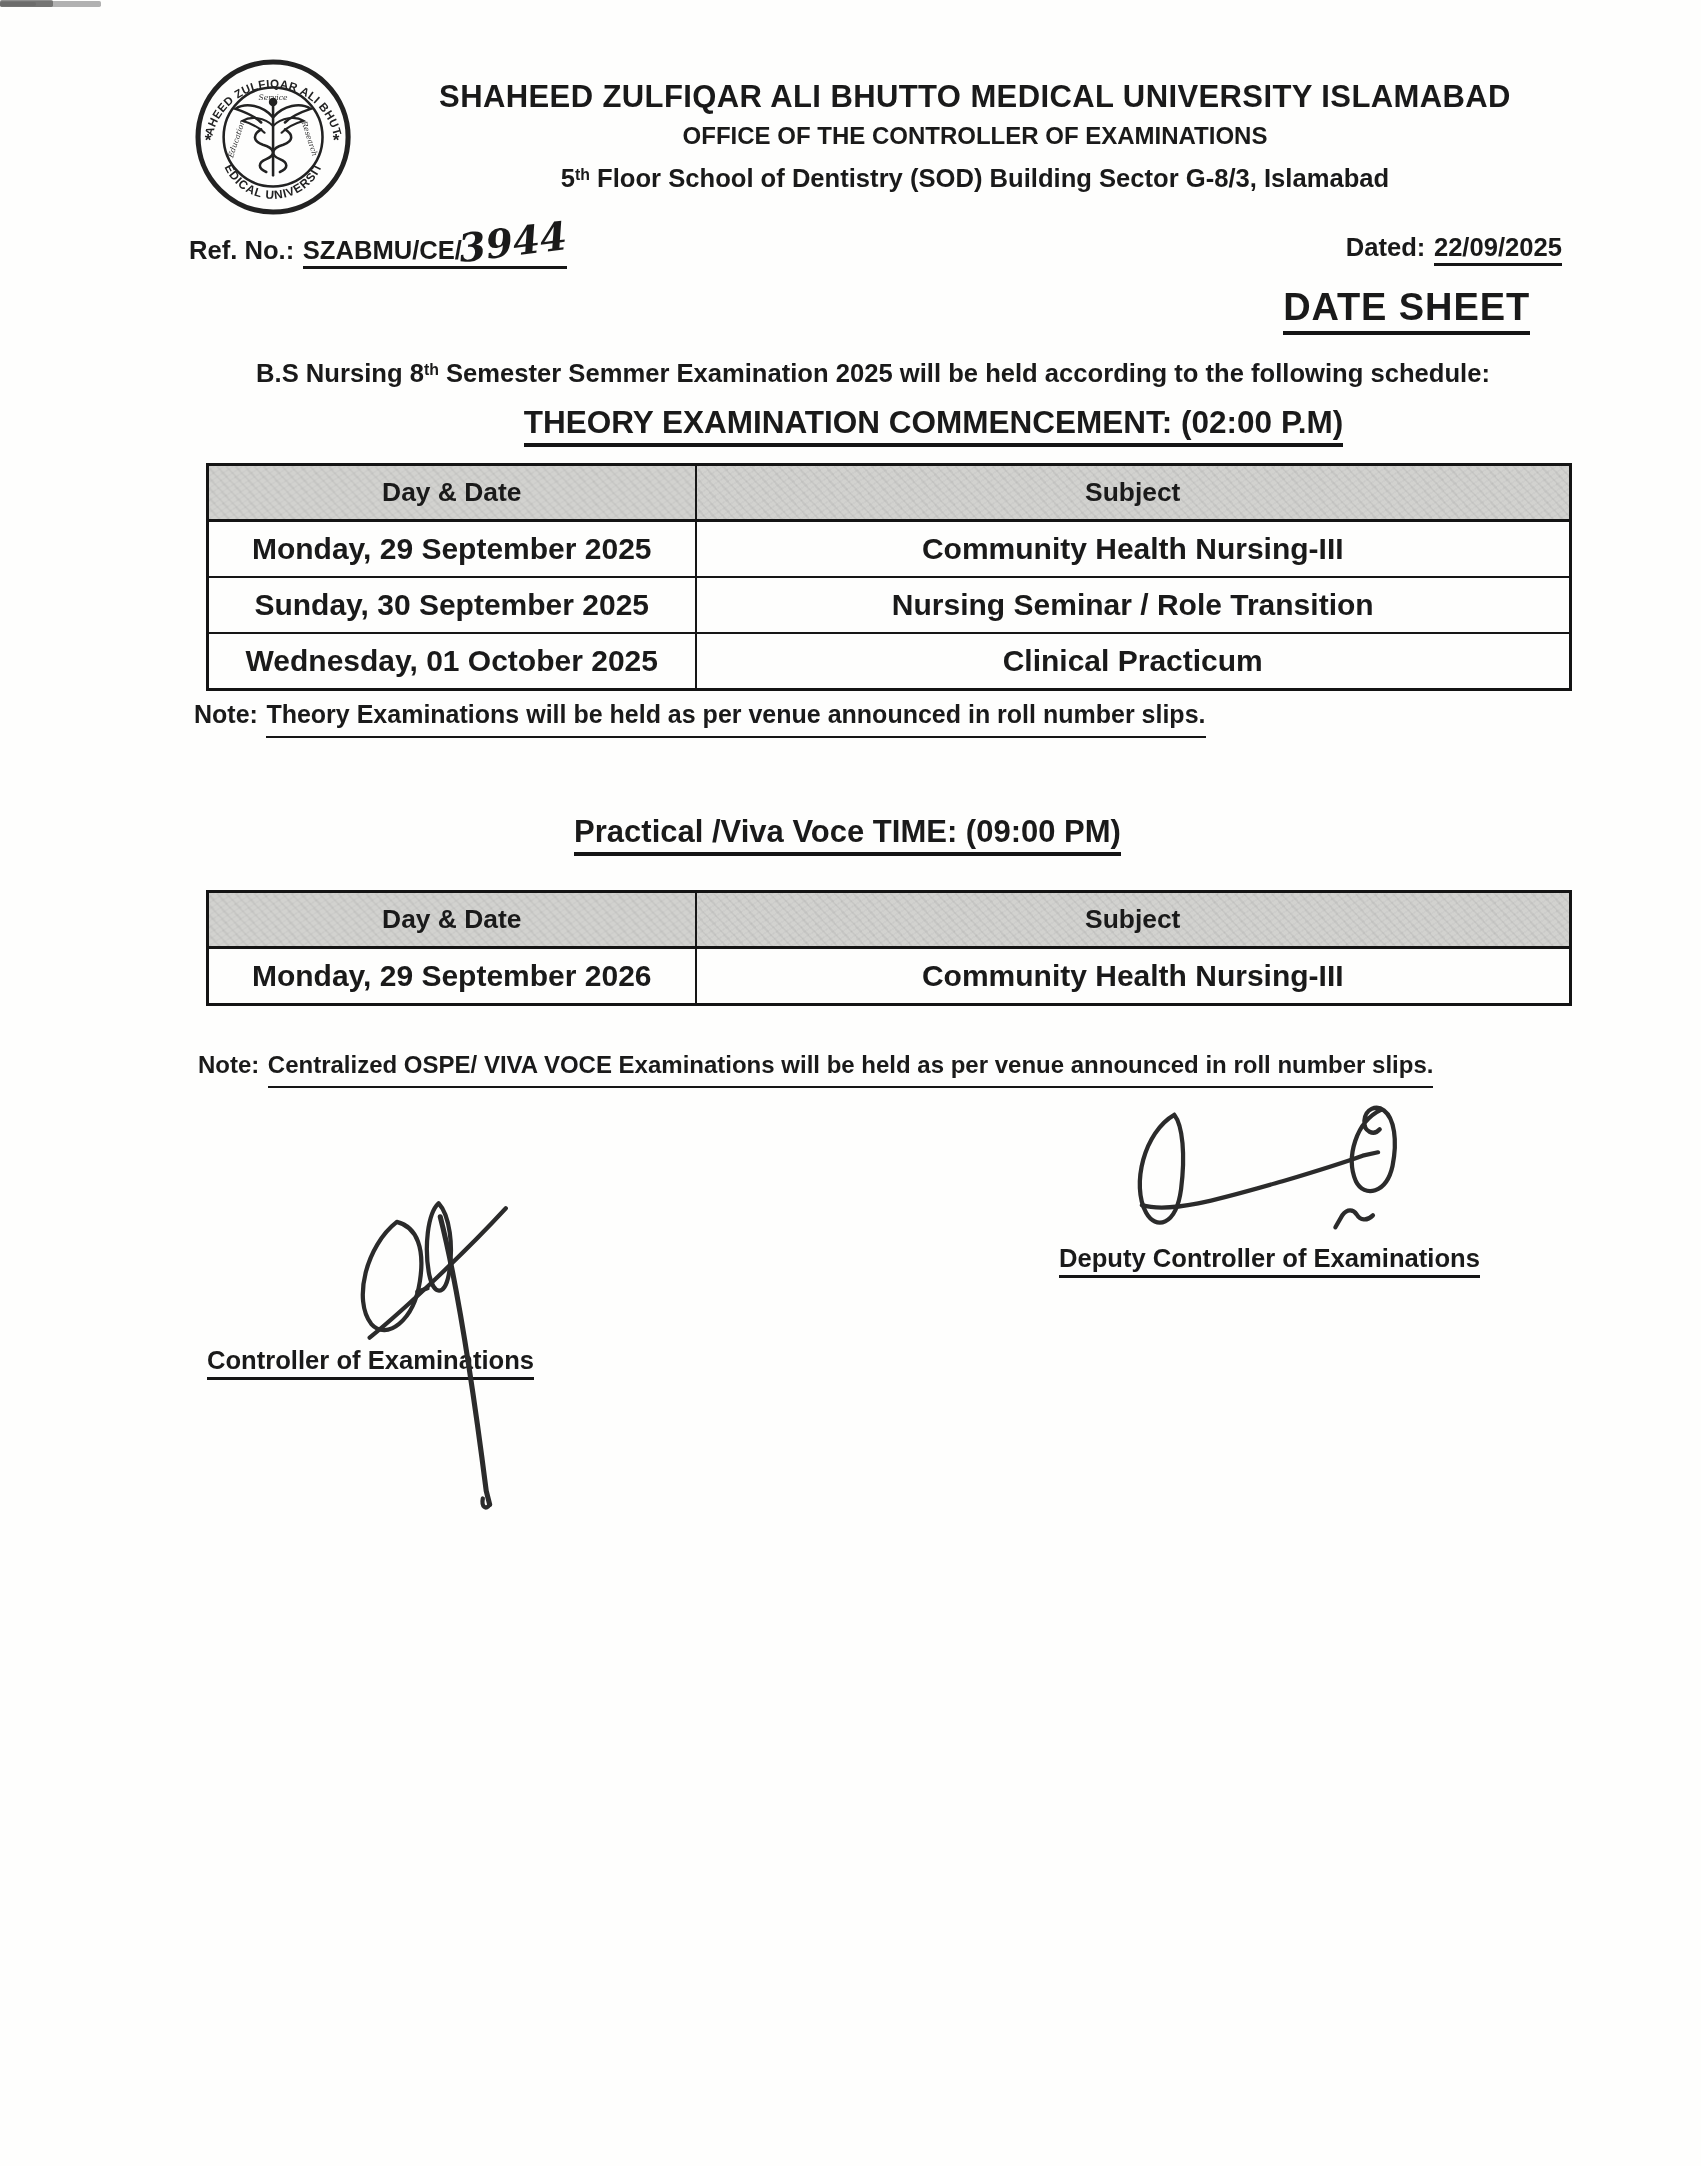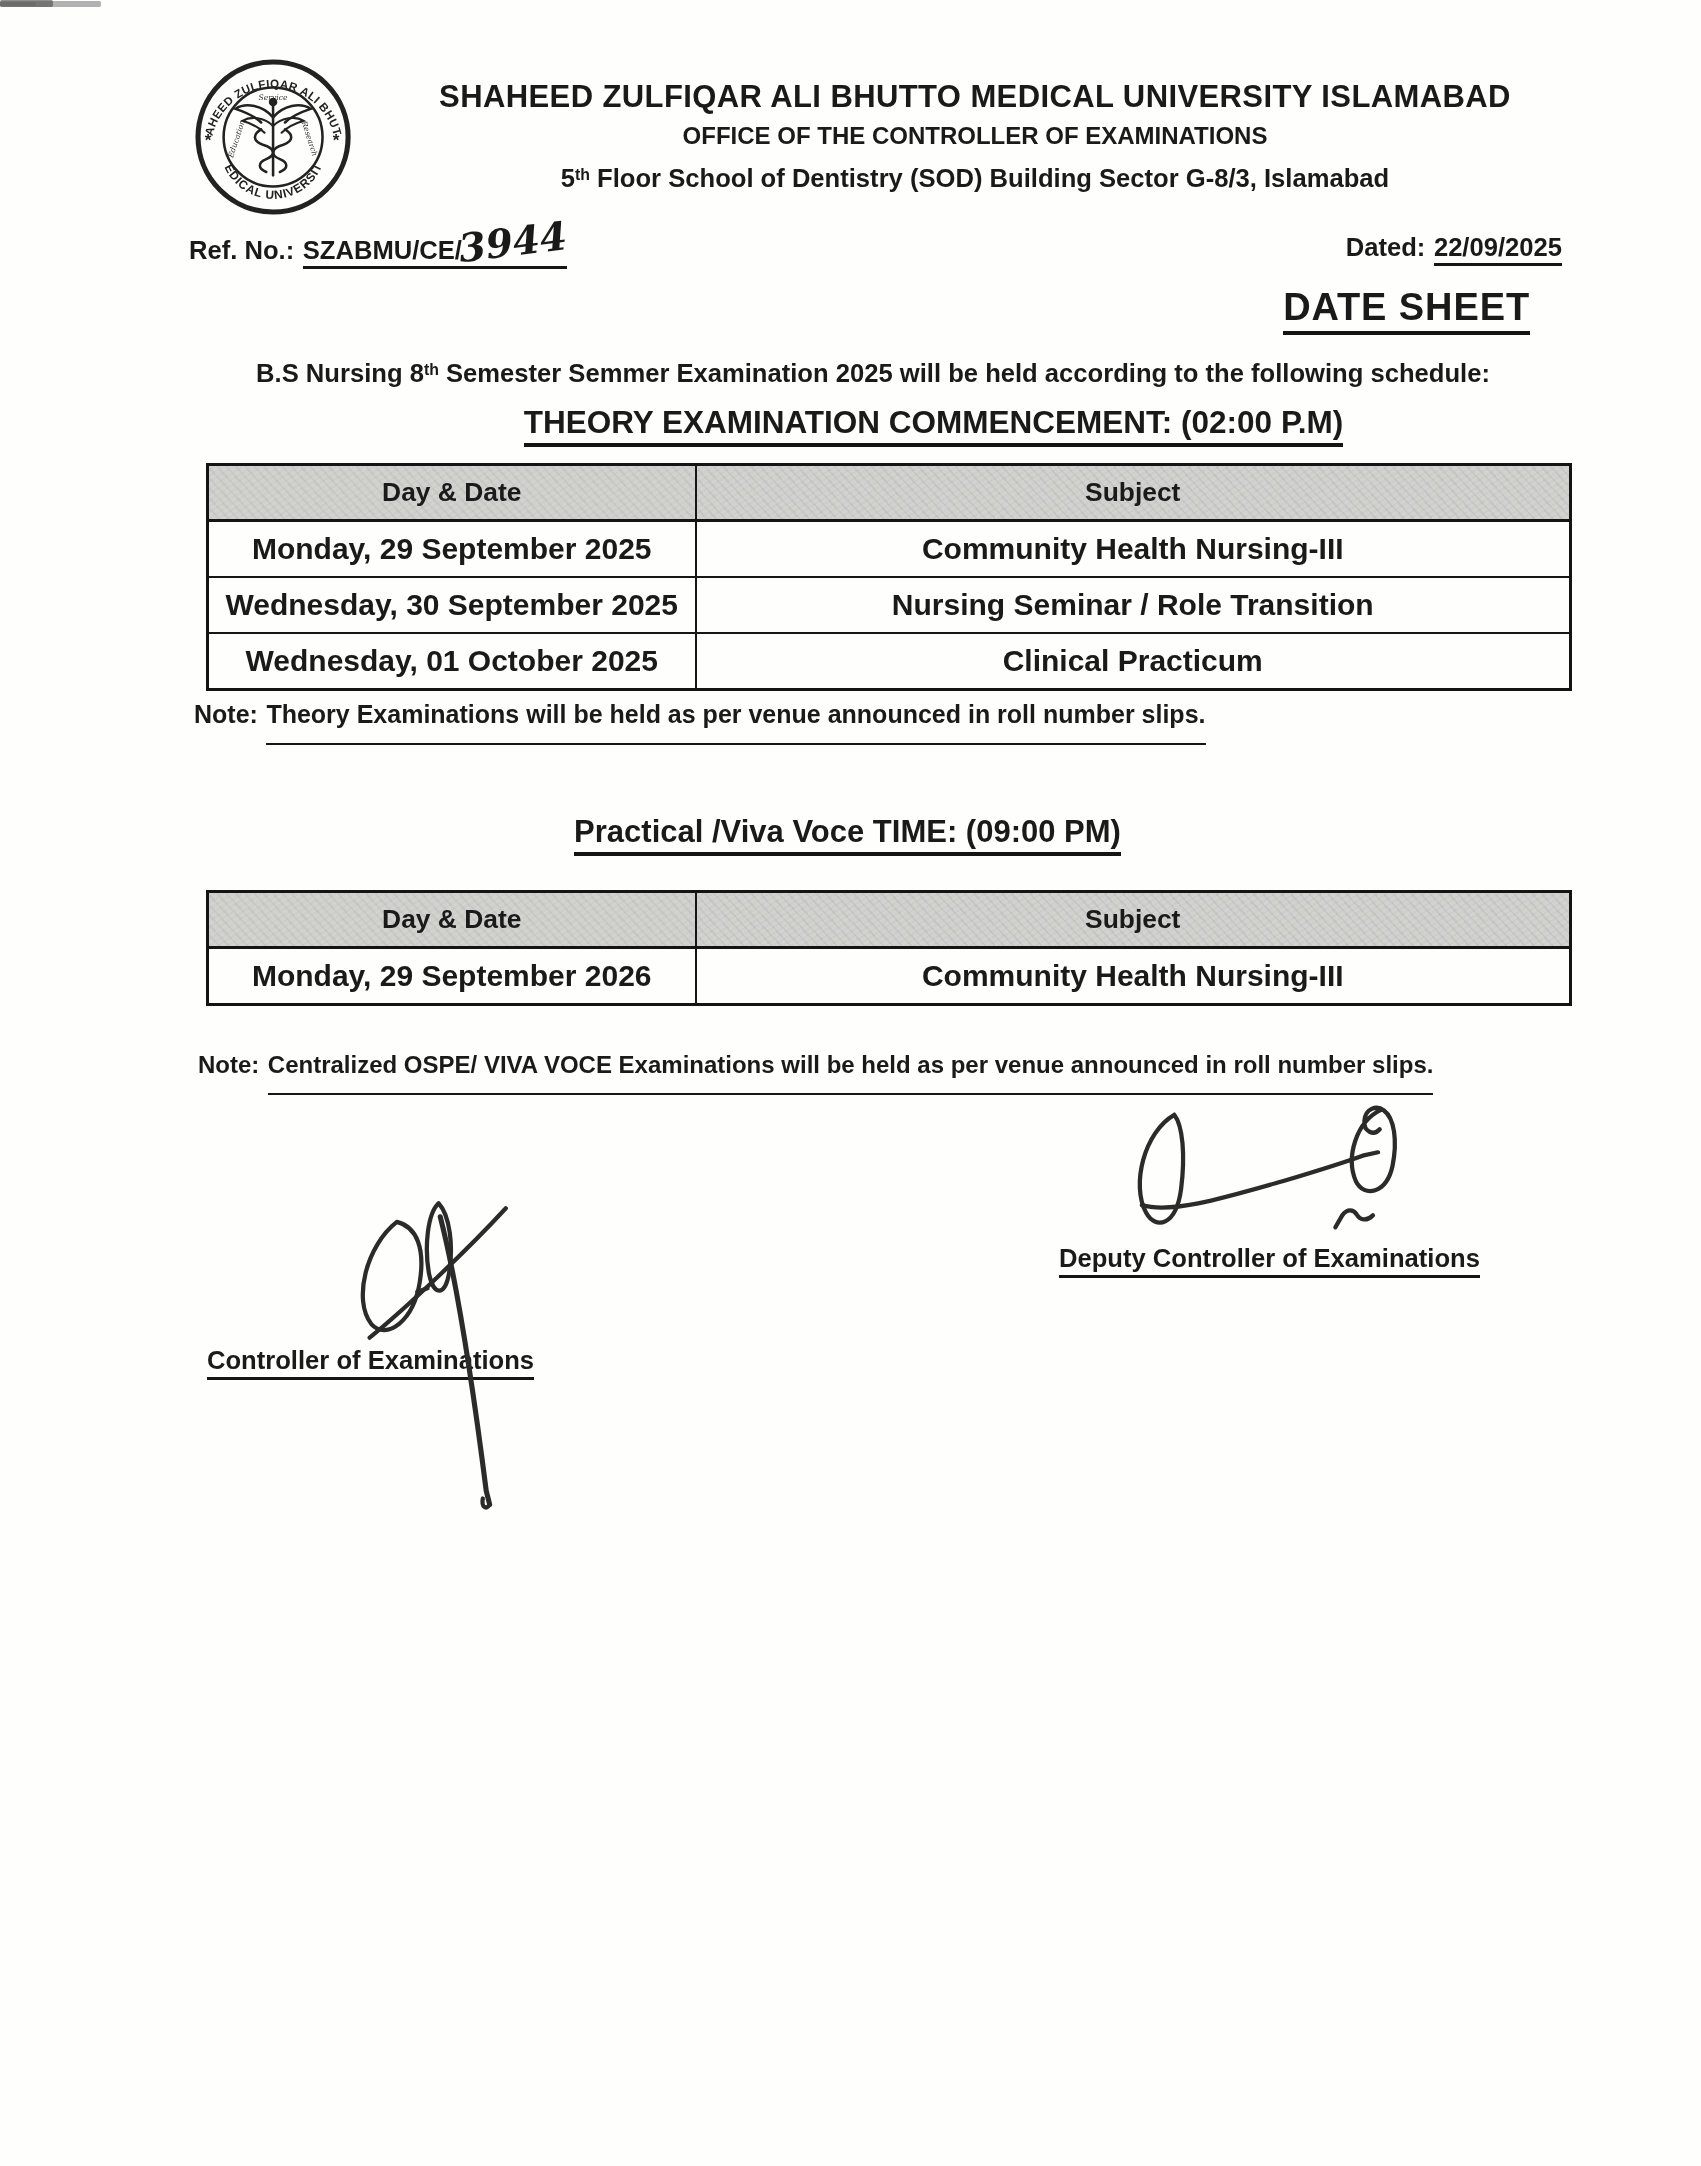--- a/index.html
+++ b/index.html
@@ -69,21 +69,21 @@
     background:
       repeating-linear-gradient(47deg, rgba(0,0,0,.055) 0 1.7px, rgba(0,0,0,0) 1.7px 6.8px),
       repeating-linear-gradient(-33deg, rgba(0,0,0,.045) 0 0.9px, rgba(0,0,0,0) 0.9px 5.1px),
       #d2d2cf;
     border-bottom:3.4px solid #141414;
   }
   table.sched td { height:54px; font-size:30px; background:#fefefd; }
 
   
   .note { position:absolute; font-size:24px; font-weight:bold; }
-  .note .u { border-bottom:2.6px solid #161616; padding-bottom:15px; }
+  .note .u { border-bottom:2.6px solid #161616; padding-bottom:8px; }
   .theory-note    { left:194px; top:700px;  font-size:25px; }
   .practical-note { left:198px; top:1051px; }
 
   
   .sig-label { position:absolute; font-size:25.6px; font-weight:bold;text-align:center; }
   .sig-label span { border-bottom:3.4px solid #151515; padding-bottom:2.6px; }
   .deputy-label     { left:1059px; top:1244px; }
   .controller-label { left:207px;  top:1346px; }
   .sig-svg { position:absolute; }
   .deputy-sig     { left:1095px; top:1101px; }
@@ -166,21 +166,21 @@
         <th>Day &amp; Date</th>
         <th>Subject</th>
       </tr>
     </thead>
     <tbody>
       <tr>
         <td>Monday, 29 September 2025</td>
         <td>Community Health Nursing-III</td>
       </tr>
       <tr>
-        <td>Wednesday, 30 September 2025</td>
+        <td>Sunday, 30 September 2025</td>
         <td>Nursing Seminar / Role Transition</td>
       </tr>
       <tr>
         <td>Wednesday, 01 October 2025</td>
         <td>Clinical Practicum</td>
       </tr>
     </tbody>
   </table>
 
   <div class="note theory-note">

